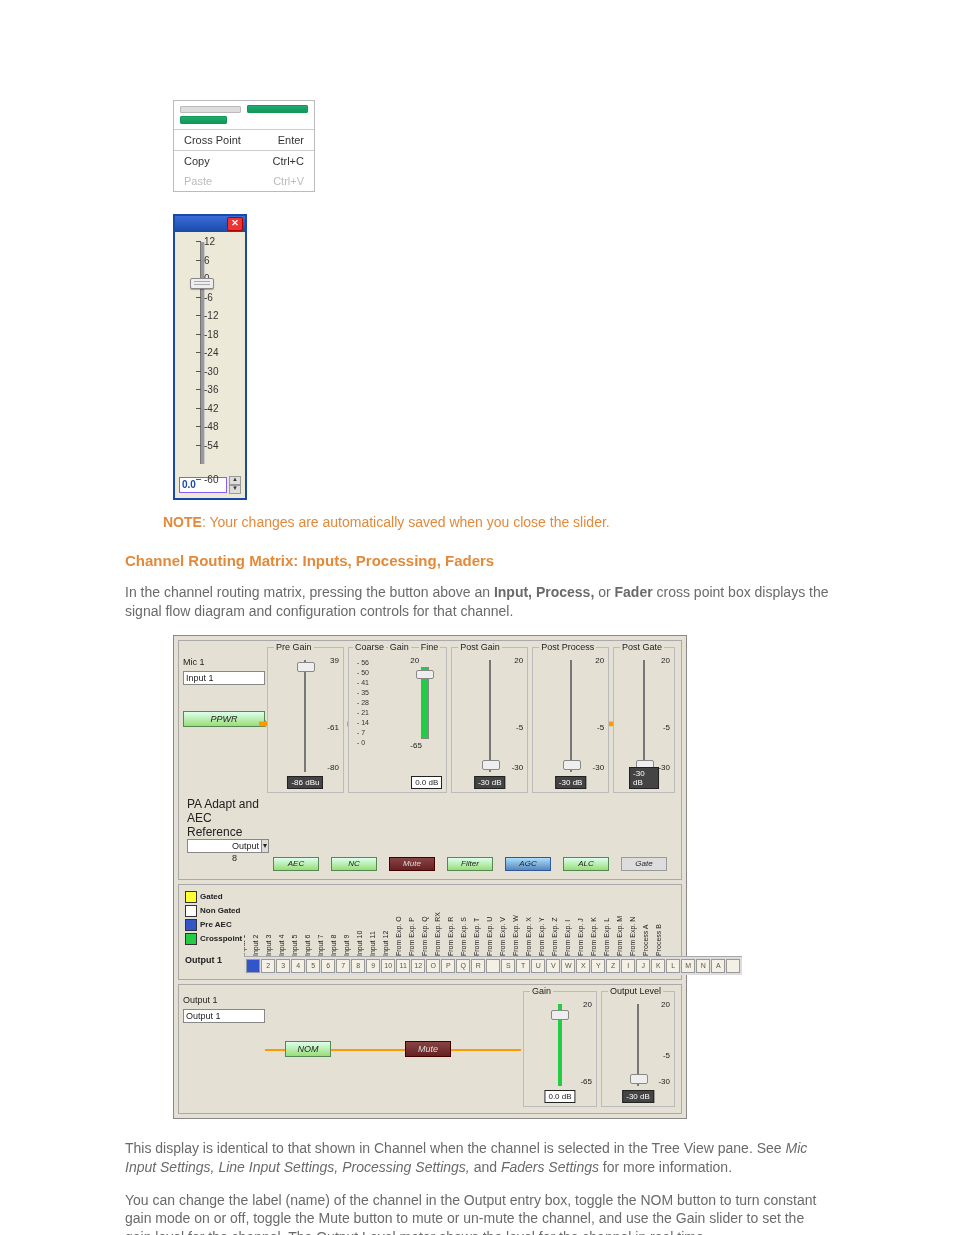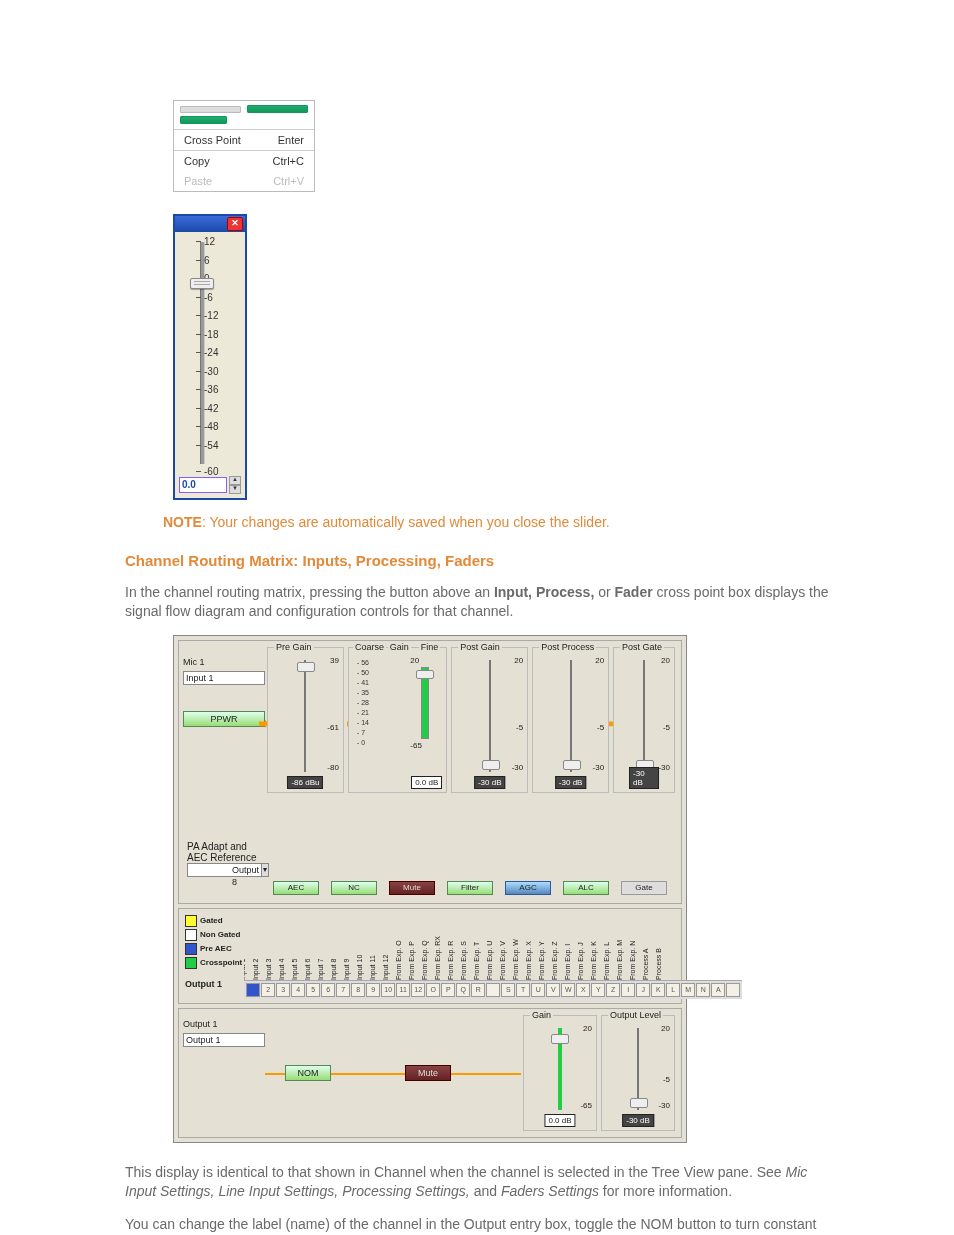--- a/index.html
+++ b/index.html
@@ -248,20 +248,21 @@
   }
   .btn {
     background: linear-gradient(#dfe, #9d7);
     border: 1px solid #585;
     height: 14px;
     line-height: 14px;
     text-align: center;
     font-size: 9px;
     color: #222;
     border-radius: 0;
+    font-style: italic;
   }
   .btn.red { background: linear-gradient(#844, #622); color: #ddd; border-color: #400; }
   .btn.blue { background: linear-gradient(#adf,#58b); border-color:#359; }
   .btn.gray { background: #ddd; border-color:#999; }
   .fig3-stages {
     flex: 1;
     display: flex;
     position: relative;
   }
   .stage {
@@ -333,21 +334,21 @@
     height: 8px;
     background: #f90;
     clip-path: polygon(0 20%, 60% 20%, 60% 0, 100% 50%, 60% 100%, 60% 80%, 0 80%);
   }
   .fig3-refrow {
     display: flex;
     align-items: center;
     gap: 4px;
     padding: 2px 4px 4px 4px;
   }
-  .fig3-refrow .label { font-size: 10px; margin-top: 44px; }
+  .fig3-refrow .label { font-size: 12px; }
   .fig3-btnrow {
     display: flex;
     gap: 12px;
     padding: 0 4px 4px 90px;
   }
   .fig3-btnrow .btn { flex: 0 0 44px; height: 12px; line-height:12px; font-size:8px; }
 
   
   .fig3-mid {
     height: 86px;
@@ -472,21 +473,21 @@
             <div class="fig2-tick" style="top: 35px;">0</div>
             <div class="fig2-tick" style="top: 53.5px;">-6</div>
             <div class="fig2-tick" style="top: 72px;">-12</div>
             <div class="fig2-tick" style="top: 90.5px;">-18</div>
             <div class="fig2-tick" style="top: 109px;">-24</div>
             <div class="fig2-tick" style="top: 127.5px;">-30</div>
             <div class="fig2-tick" style="top: 146px;">-36</div>
             <div class="fig2-tick" style="top: 164.5px;">-42</div>
             <div class="fig2-tick" style="top: 183px;">-48</div>
             <div class="fig2-tick" style="top: 201.5px;">-54</div>
-            <div class="fig2-tick" style="top: 228px;">-60</div>
+            <div class="fig2-tick" style="top: 236px;">-60</div>
           </div>
         <div class="fig2-thumb" style="top:40px;"></div>
       </div>
     </div>
     <div class="fig2-foot">
       <div class="fig2-val">0.0</div>
       <div class="fig2-spin">
         <div>▲</div>
         <div>▼</div>
       </div>

